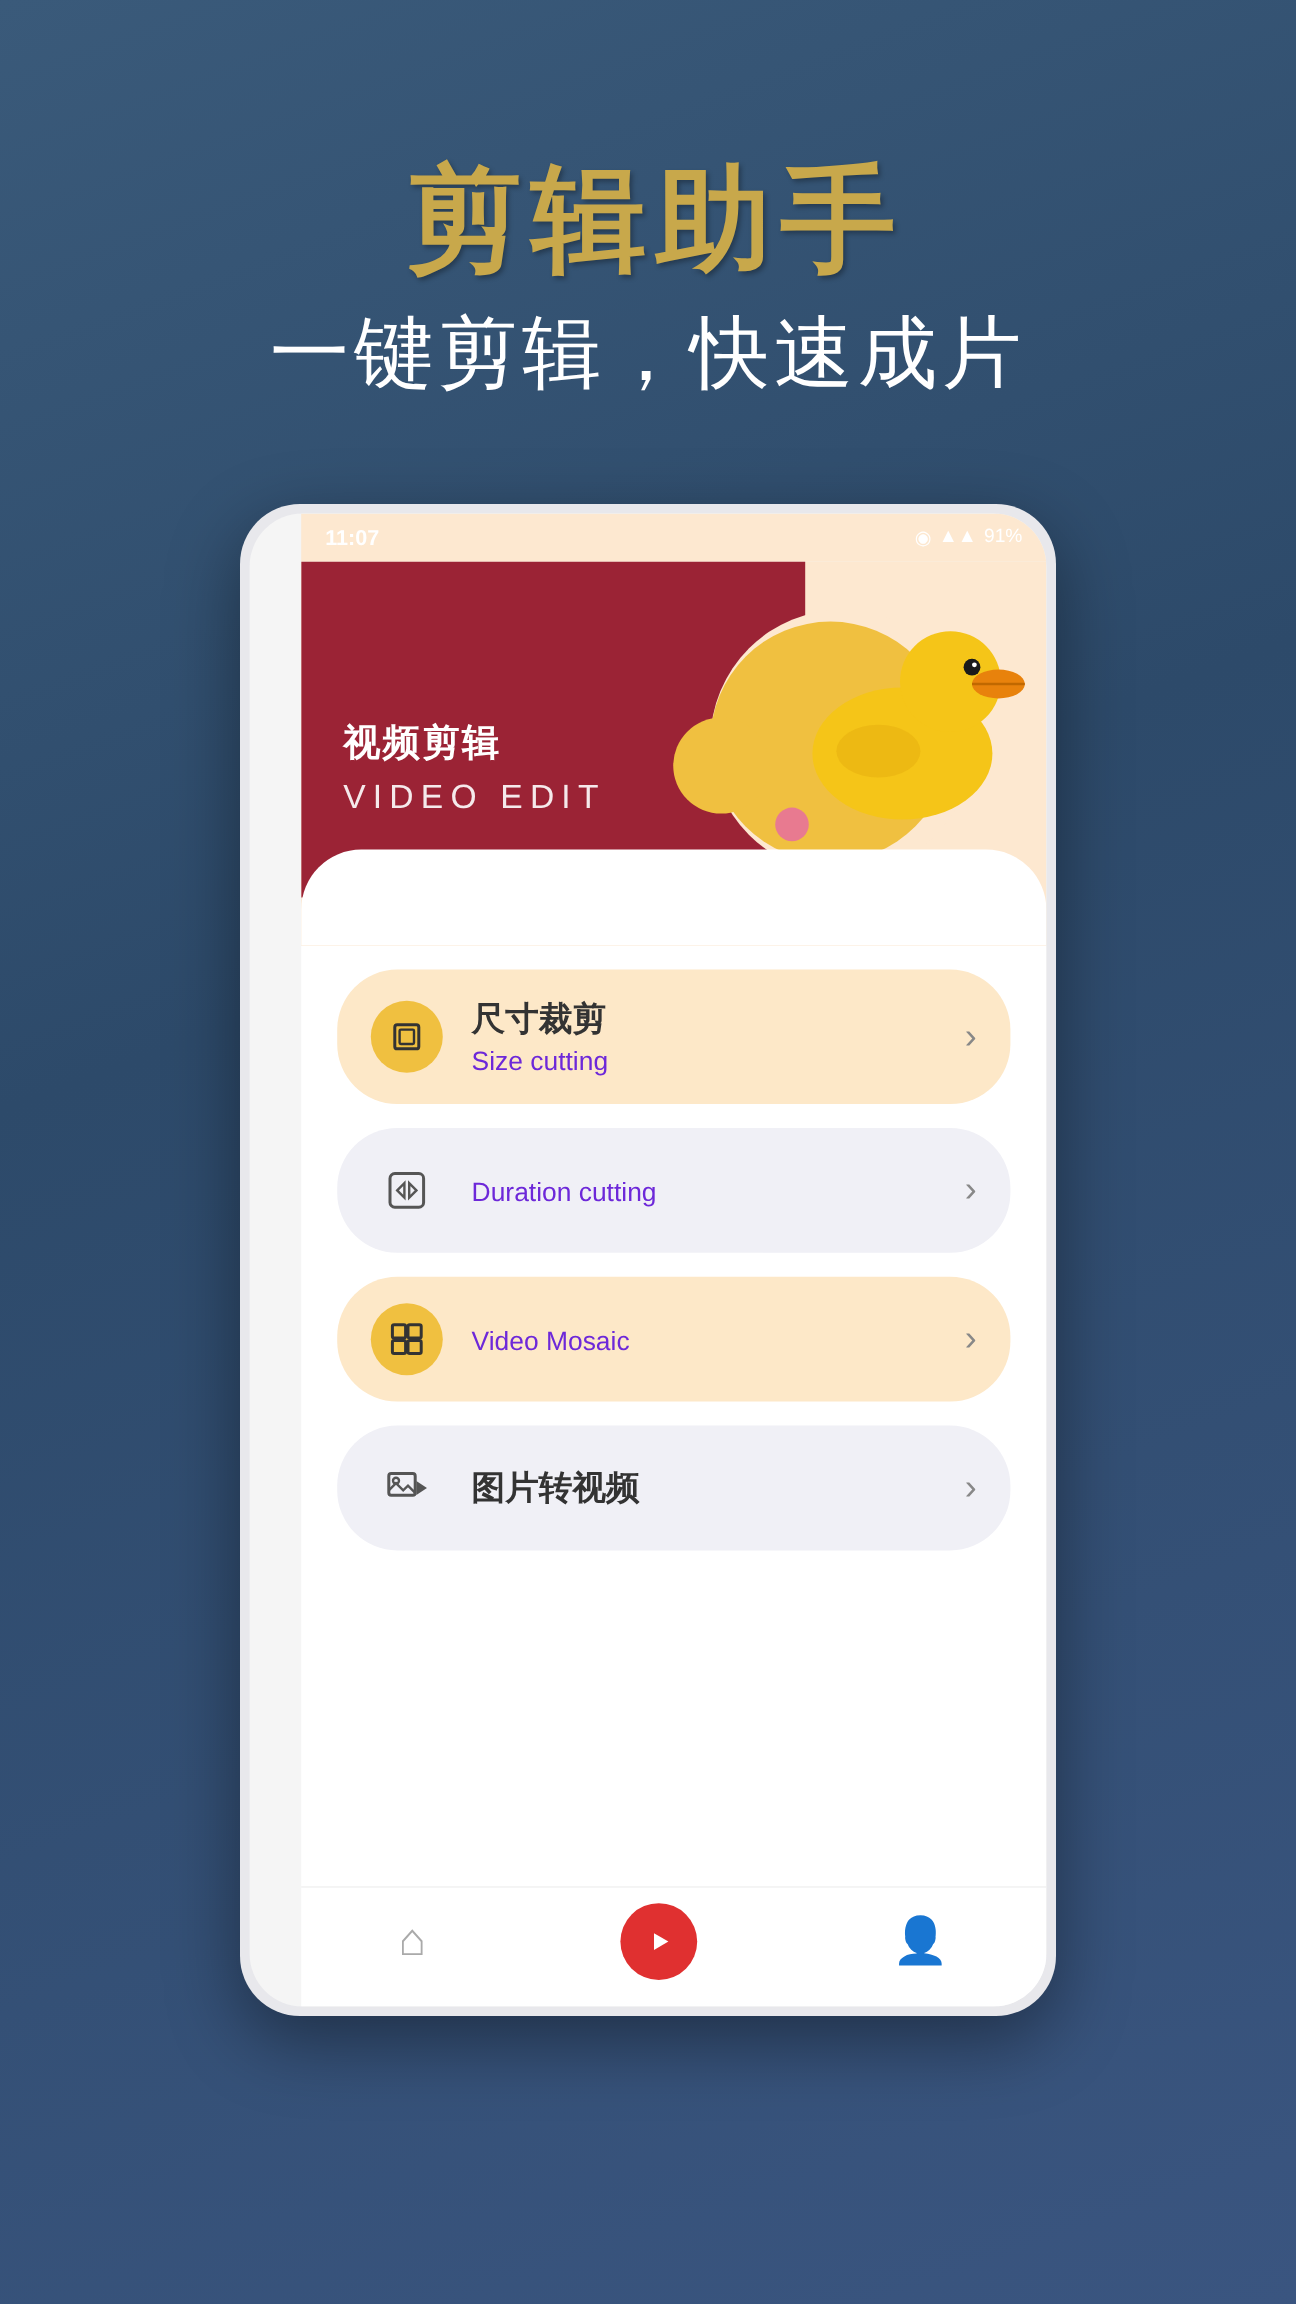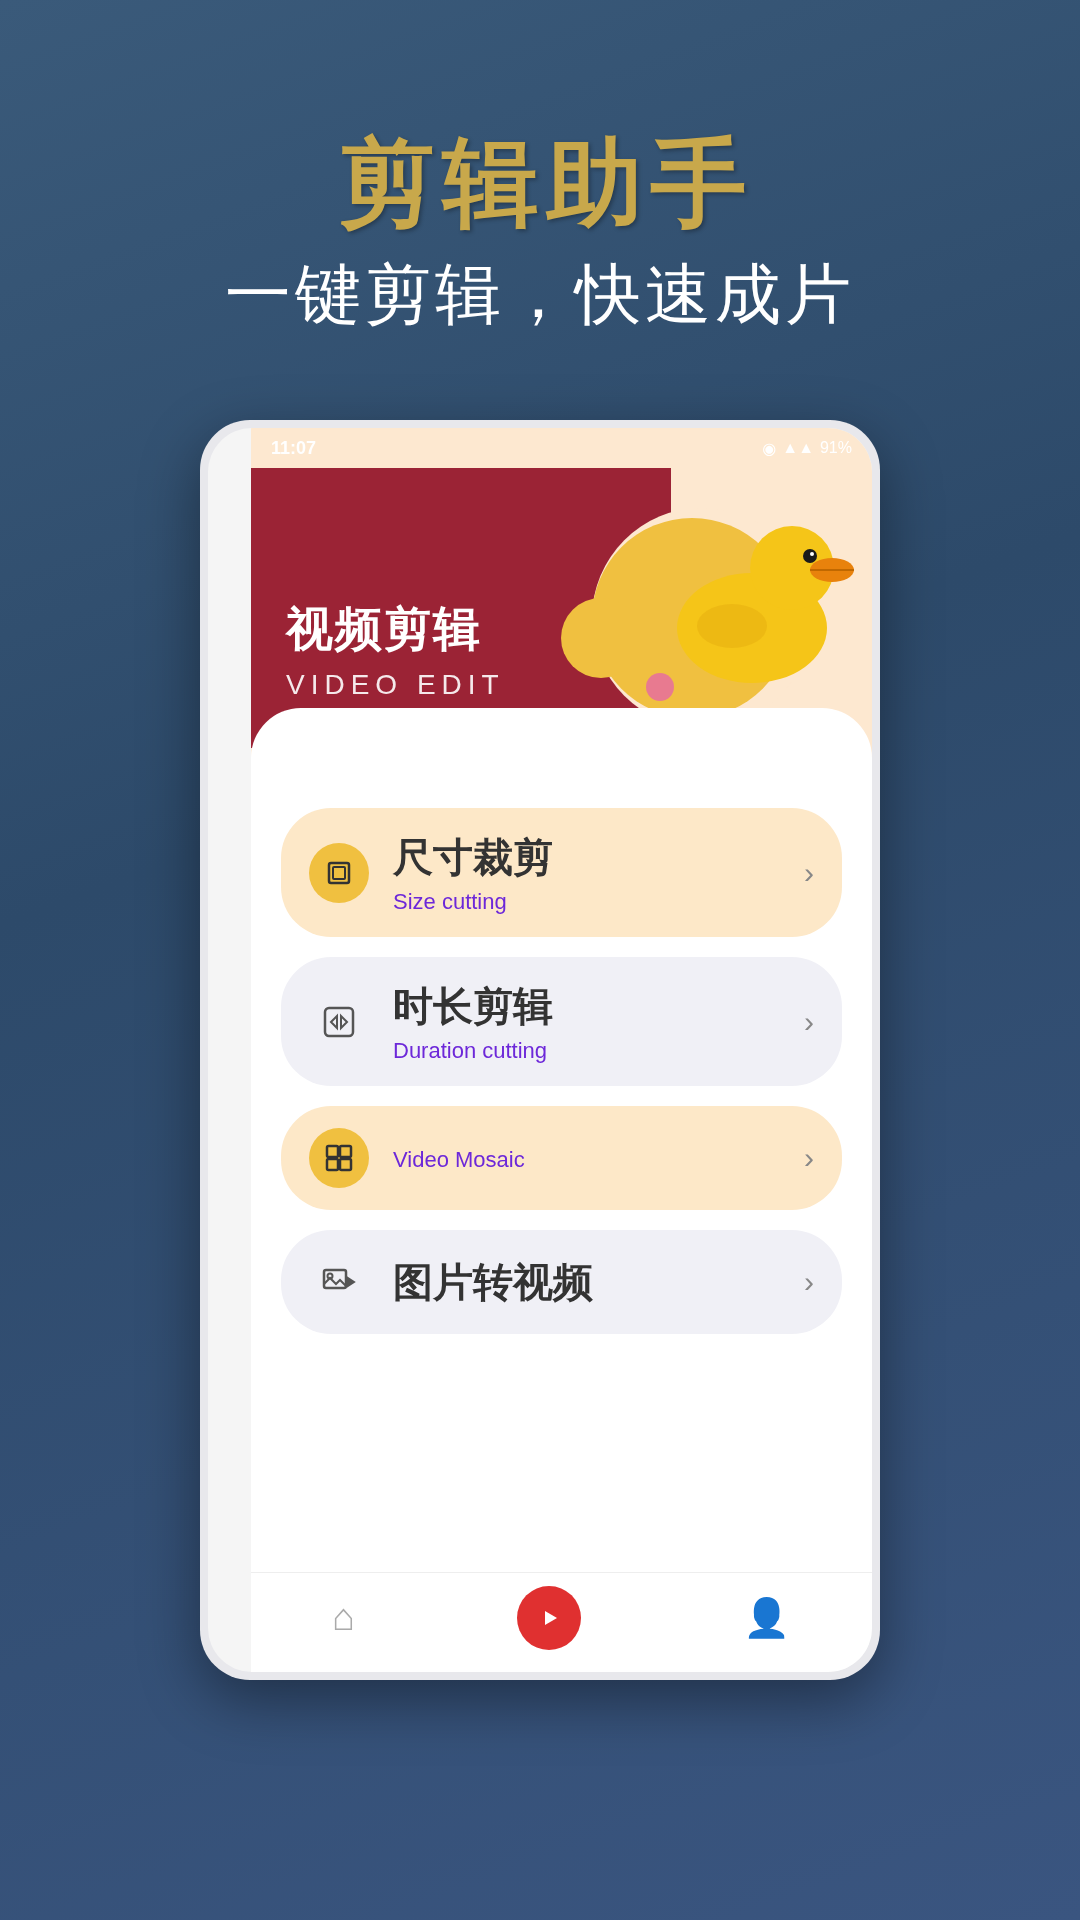--- a/index.html
+++ b/index.html
@@ -152,21 +152,21 @@
     }
 
     .hero-text {
       position: absolute;
       left: 35px;
       top: 130px;
       z-index: 10;
     }
 
     .hero-title-cn {
-      font-size: 47px;
+      font-size: 31px;
       color: white;
       font-weight: bold;
       letter-spacing: 2px;
     }
 
     .hero-title-en {
       font-size: 28px;
       color: rgba(255,255,255,0.9);
       letter-spacing: 6px;
       margin-top: 8px;
@@ -227,21 +227,21 @@
     .menu-icon-gray {
       background: transparent;
     }
 
     .menu-text {
       flex: 1;
       margin-left: 24px;
     }
 
     .menu-title-cn {
-      font-size: 40px;
+      font-size: 28px;
       color: #333;
       font-weight: 600;
     }
 
     .menu-title-en {
       font-size: 22px;
       color: #6d28d9;
       margin-top: 4px;
     }
 
@@ -359,21 +359,20 @@
 
       <div class="menu-item menu-item-gray">
         <div class="menu-icon menu-icon-gray">
           <svg width="36" height="36" viewBox="0 0 36 36" fill="none" xmlns="http://www.w3.org/2000/svg">
             <rect x="4" y="4" width="28" height="28" rx="4" stroke="#555" stroke-width="2.5" fill="none"></rect>
             <path d="M10 18 L16 12 L16 24 Z" stroke="#555" stroke-width="2" fill="none"></path>
             <path d="M26 18 L20 12 L20 24 Z" stroke="#555" stroke-width="2" fill="none"></path>
           </svg>
         </div>
         <div class="menu-text">
-          <div class="menu-title-cn">时长剪辑</div>
           <div class="menu-title-en">Duration cutting</div>
         </div>
         <span class="menu-arrow">›</span>
       </div>
 
       <div class="menu-item menu-item-yellow">
         <div class="menu-icon menu-icon-yellow">
           <svg width="32" height="32" viewBox="0 0 32 32" fill="none" xmlns="http://www.w3.org/2000/svg">
             <rect x="4" y="4" width="11" height="11" rx="1.5" stroke="#333" stroke-width="2.5" fill="none"></rect>
             <rect x="17" y="4" width="11" height="11" rx="1.5" stroke="#333" stroke-width="2.5" fill="none"></rect>

